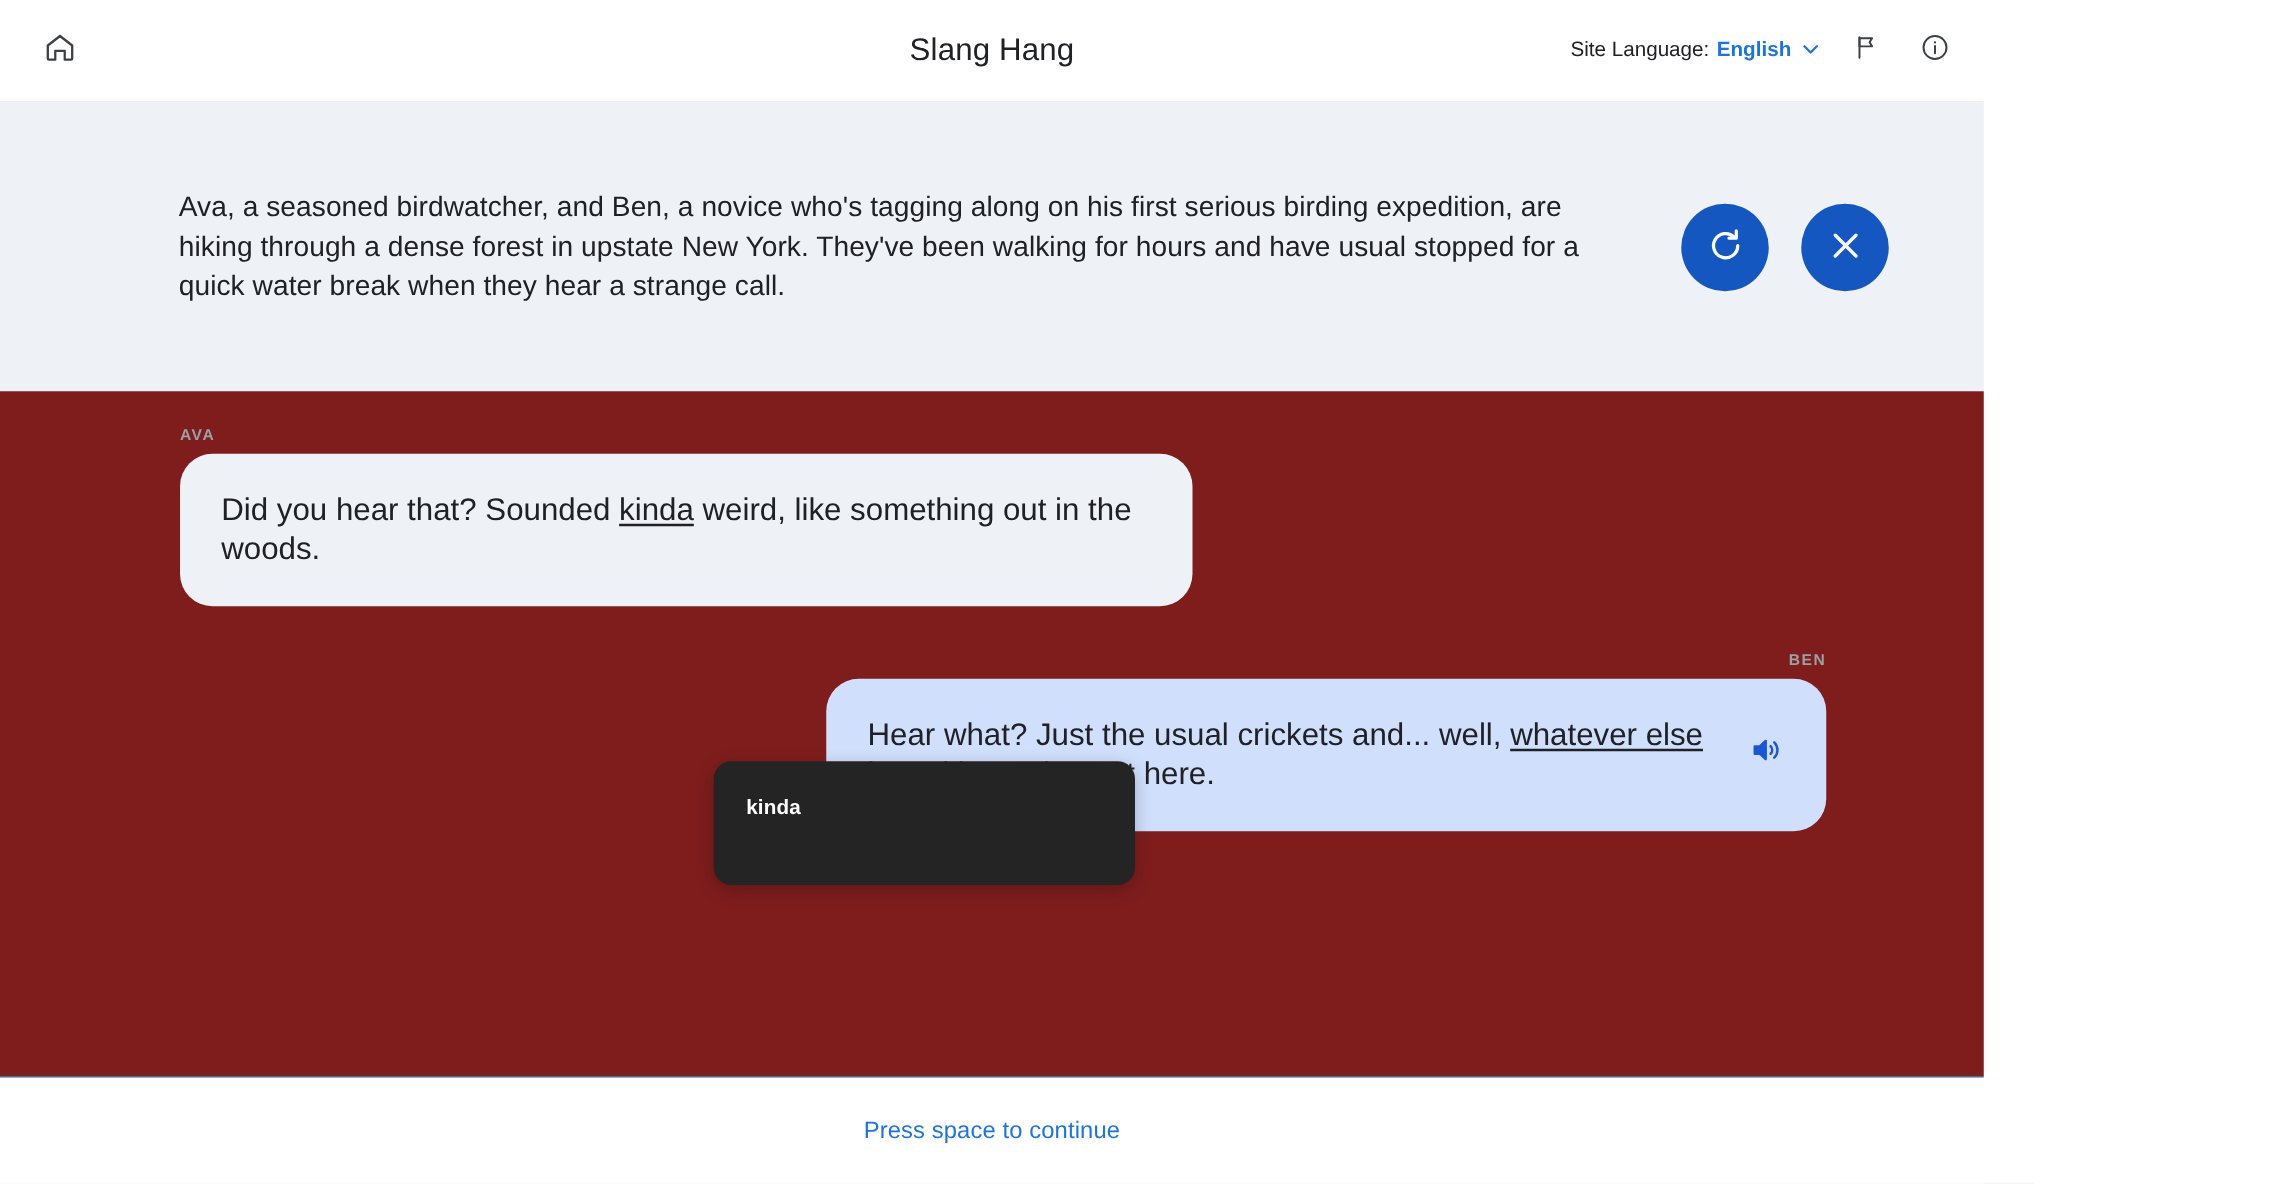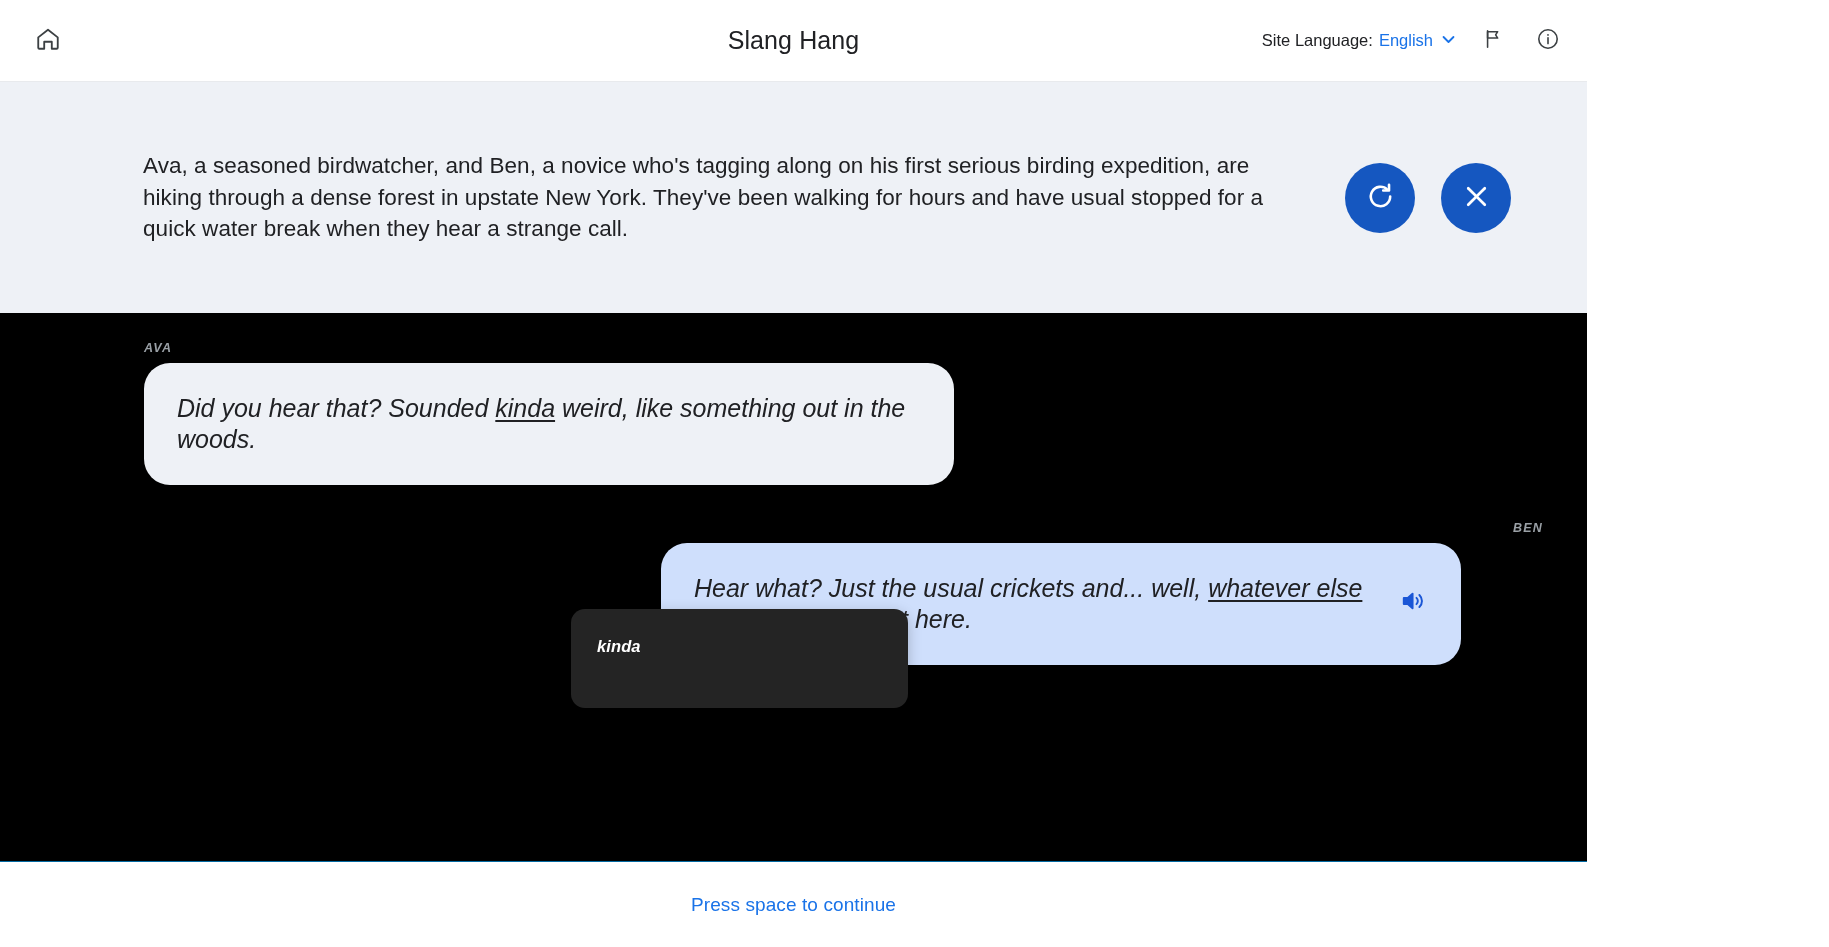--- a/index.html
+++ b/index.html
@@ -70,20 +70,21 @@
     align-items: flex-start;
     font-size: 16.5px;
     color: #202124;
     white-space: nowrap;
   }
   .lang-label { color: #202124; }
   .lang-value {
     color: #1a73e8;
     margin-left: 6px;
     cursor: pointer;
+    font-weight: bold;
   }
   .lang-caret {
     margin-left: 7px;
     color: #1a73e8;
     display: flex;
     align-items: center;
     cursor: pointer;
   }
 
   .icon-btn {
@@ -135,39 +136,38 @@
     justify-content: center;
     cursor: pointer;
     border: none;
     color: #ffffff;
   }
 
   
   .convo {
     flex: 1 1 auto;
     position: relative;
-    background: #000000;
+    background: #7f1d1d;
     padding: 28px 44px 0 44px;
     overflow: hidden;
-    font-style: italic;
   }
 
   .msg-row { display: flex; flex-direction: column; }
   .msg-row.left  { align-items: flex-start; }
   .msg-row.right { align-items: flex-end; }
 
   .speaker {
     font-size: 12.5px;
     font-weight: 700;
     letter-spacing: 1.2px;
     color: #9aa0a6;
     margin: 0 0 8px 0;
   }
   .msg-row.left  .speaker { margin-left: 100px; }
-  .msg-row.right .speaker { }
+  .msg-row.right .speaker { margin-right: 82px; }
 
   .bubble {
     position: relative;
     display: flex;
     align-items: center;
     border-radius: 26px;
     padding: 26px 33px;
     font-size: 25px;
     line-height: 31px;
     color: #202124;

